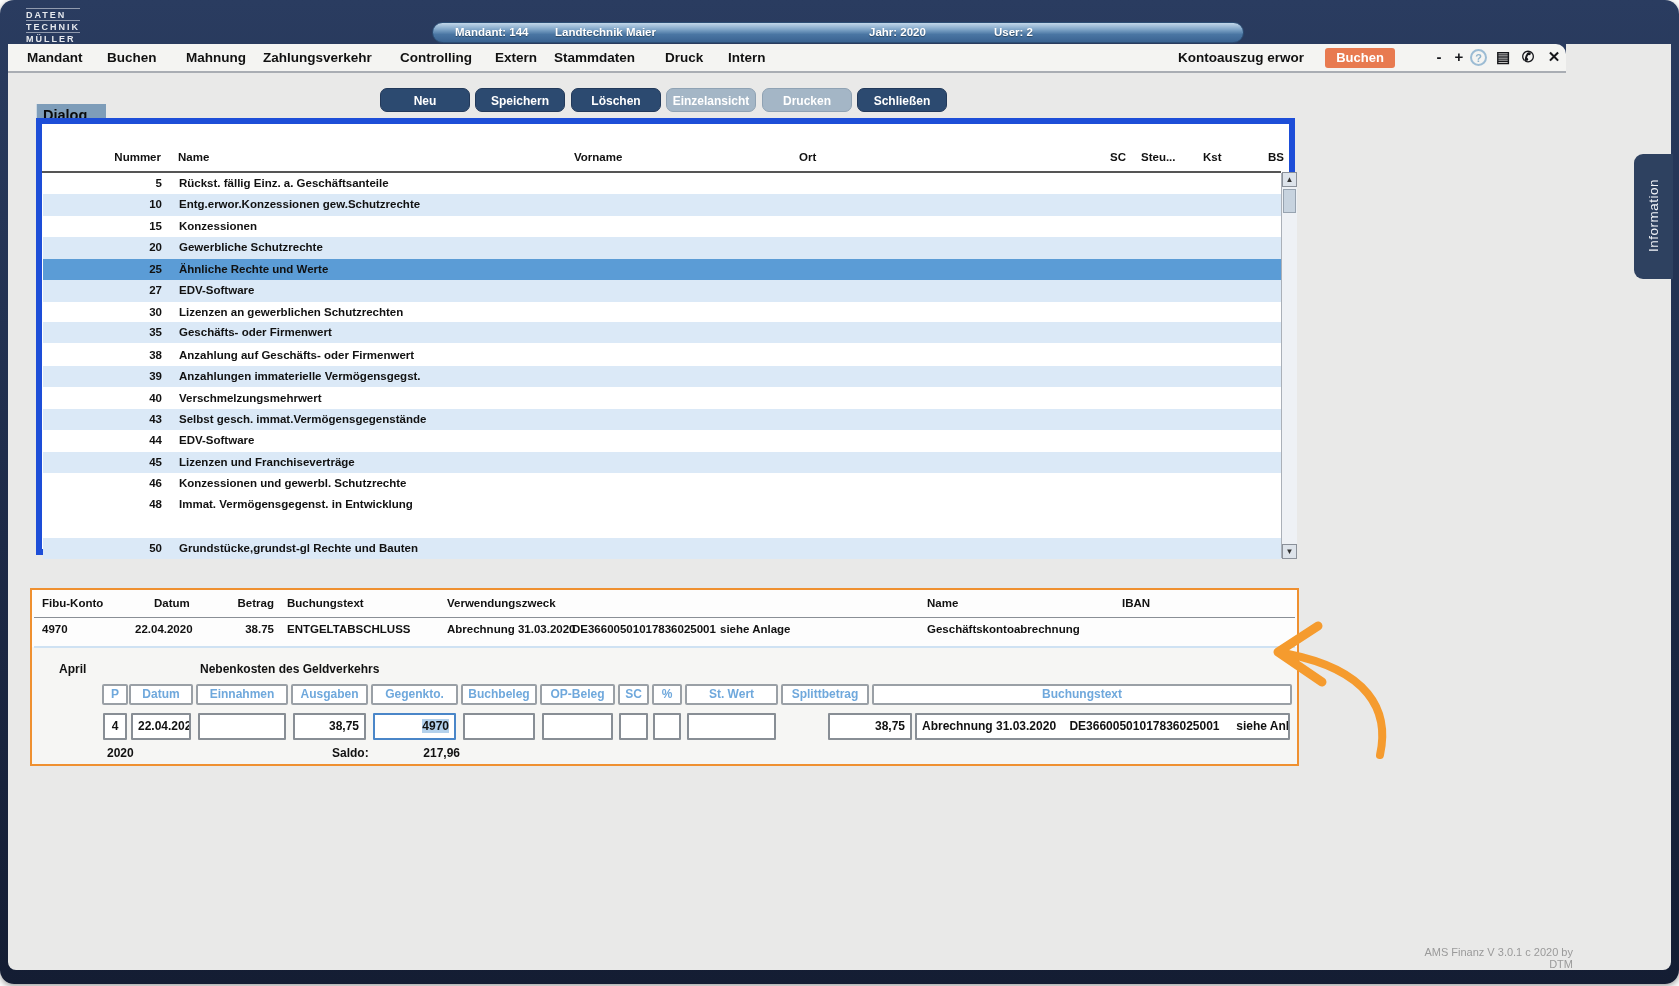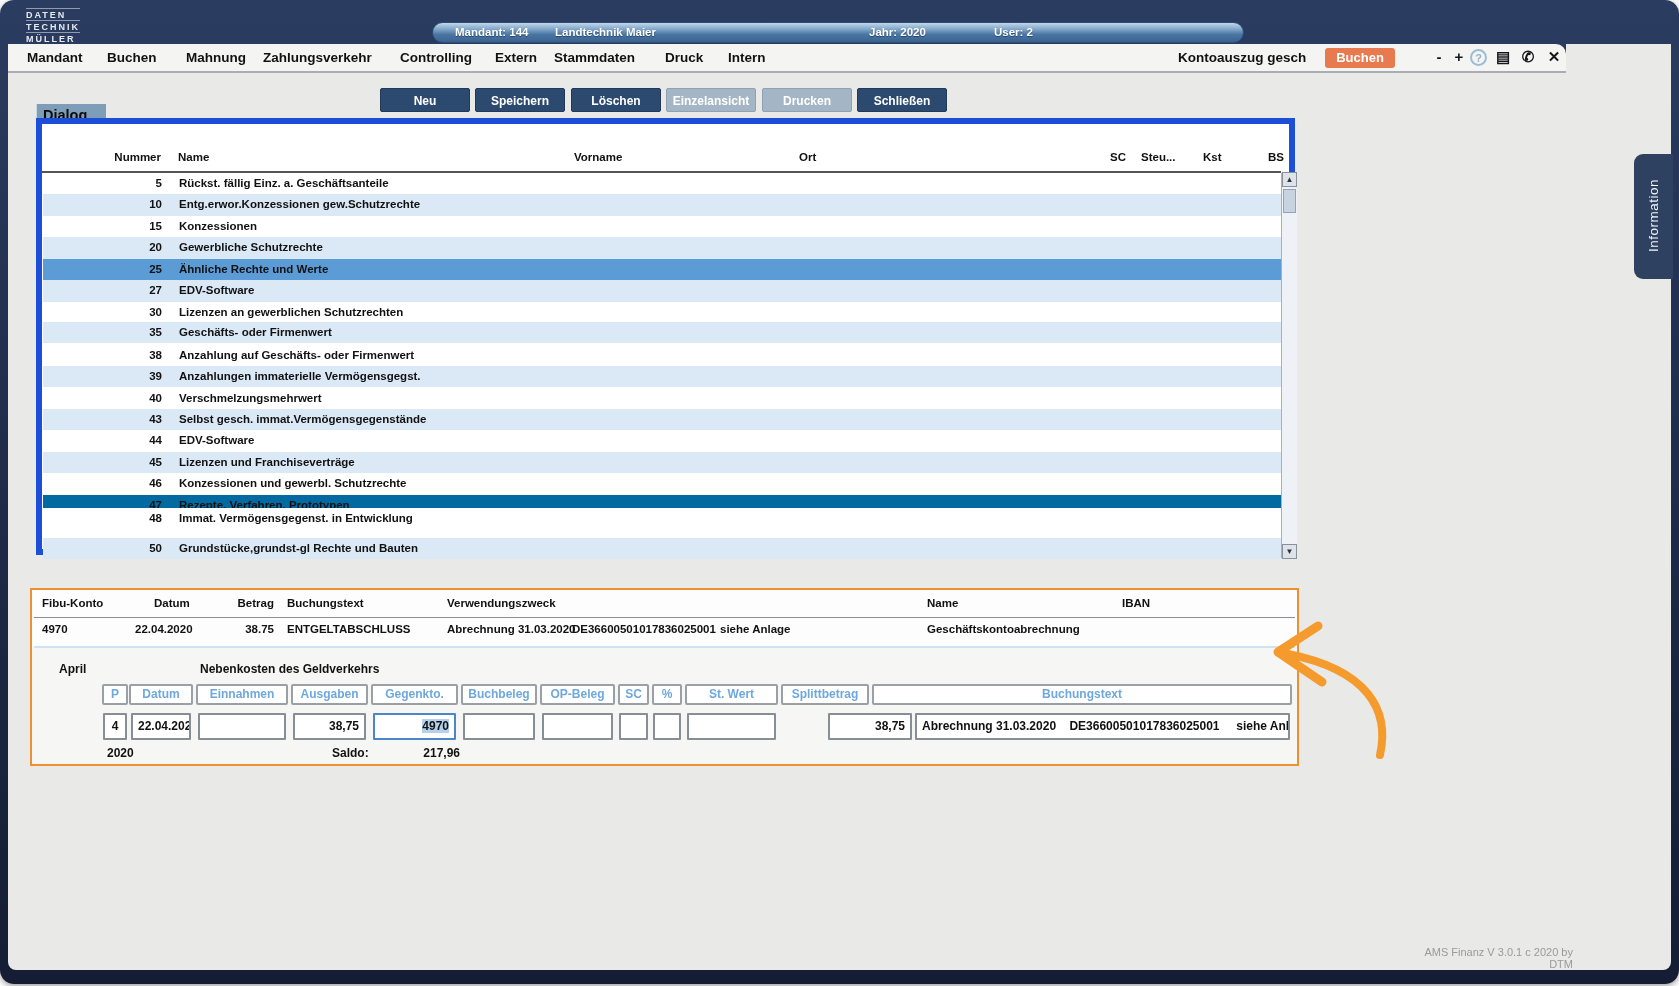--- a/index.html
+++ b/index.html
@@ -22,21 +22,21 @@
   .menubar-ext { left:1566px; top:44px; width:105px; height:29px; background:#e9e9e8; }
   .menu-item { position:absolute; top:6px; font-size:13.5px; font-weight:bold; color:#111; cursor:default; white-space:nowrap; }
   .kontoauszug { position:absolute; top:6px; left:1170px; font-size:13.5px; font-weight:bold; color:#111; }
   .buchen-btn { position:absolute; top:4px; left:1317px; width:70px; height:20px; background:#e87a50; border-radius:3px;
                 color:#fff; font-size:13px; font-weight:bold; text-align:center; line-height:20px; }
   .bar-icon { position:absolute; top:4px; font-size:15px; font-weight:bold; color:#15161a; text-align:center; }
   .help-circle { position:absolute; top:5px; left:1462px; width:17px; height:17px; border:2px solid #9cbcd4; border-radius:50%;
                  color:#8fb3cc; font-size:11px; font-weight:bold; text-align:center; line-height:14px; }
   
   .content { left:8px; top:73px; width:1663px; height:897px; background:#e9e9e8; border-radius:0 0 8px 8px; }
-  .tb-btn { position:absolute; top:15px; width:90px; height:24px; border-radius:2px; color:#fff; font-size:12px; font-weight:bold;
+  .tb-btn { position:absolute; top:15px; width:90px; height:24px; border-radius:7px; color:#fff; font-size:12px; font-weight:bold;
             text-align:center; line-height:24px; border:1px solid #22395a; }
   .tb-dark { background:linear-gradient(180deg,#345required5a 0%,#2c4a70 100%); background:#2c4a70; }
   .tb-light { background:#a4b6c6; border-color:#8fa2b3; }
   .dialog-tab { left:28px; top:31px; width:70px; height:24px; background:#7e9db9; color:#0b0b0b;
                 font-size:14.5px; font-weight:bold; padding-left:7px; line-height:23px; box-shadow:1px -1px 0 rgba(255,255,255,.6) inset; }
   .main-panel { left:28px; top:45px; width:1259px; height:437px; background:#fff; border:6px solid #1d4ed8; }
   .col-head { position:absolute; top:27px; font-size:11.5px; font-weight:bold; color:#111; white-space:nowrap; }
   .head-line { position:absolute; left:0px; top:47px; width:1239px; height:2px; background:#555; }
   .acc-row { position:absolute; left:1px; width:1238px; }
   .acc-num { position:absolute; left:24px; width:95px; text-align:right; font-size:11.5px; font-weight:bold; color:#111; top:4px; }
@@ -91,21 +91,21 @@
         <div class="menu-item" style="left: 19px;">Mandant</div>
         <div class="menu-item" style="left: 99px;">Buchen</div>
         <div class="menu-item" style="left: 178px;">Mahnung</div>
         <div class="menu-item" style="left: 255px;">Zahlungsverkehr</div>
         <div class="menu-item" style="left: 392px;">Controlling</div>
         <div class="menu-item" style="left: 487px;">Extern</div>
         <div class="menu-item" style="left: 546px;">Stammdaten</div>
         <div class="menu-item" style="left: 657px;">Druck</div>
         <div class="menu-item" style="left: 720px;">Intern</div>
       </div>
-    <div class="kontoauszug">Kontoauszug gesch</div>
+    <div class="kontoauszug">Kontoauszug erwor</div>
     <div class="buchen-btn">Buchen</div>
     <div class="bar-icon" style="left:1424px;width:14px">-</div>
     <div class="bar-icon" style="left:1444px;width:14px">+</div>
     <div class="help-circle">?</div>
     <div class="bar-icon" style="left:1487px;width:16px">▤</div>
     <div class="bar-icon" style="left:1512px;width:16px">✆</div>
     <div class="bar-icon" style="left:1538px;width:16px">✕</div>
   </div>
 
   <div class="abs content">
@@ -189,21 +189,21 @@
             <div class="acc-name">Lizenzen und Franchiseverträge</div>
           </div>
           <div class="acc-row" style="top: 349.3px; height: 21.45px; background: rgb(255, 255, 255);">
             <div class="acc-num">46</div>
             <div class="acc-name">Konzessionen und gewerbl. Schutzrechte</div>
           </div>
           <div class="acc-row" style="top: 370.75px; height: 21.45px; background: #0369a1;">
             <div class="acc-num">47</div>
             <div class="acc-name">Rezepte, Verfahren, Prototypen</div>
           </div>
-          <div class="acc-row" style="top: 384px; height: 35px; background: rgb(255, 255, 255);">
+          <div class="acc-row" style="top: 370px; height: 35px; background: rgb(255, 255, 255);">
             <div class="acc-num">48</div>
             <div class="acc-name">Immat. Vermögensgegenst. in Entwicklung</div>
           </div>
           <div class="acc-row" style="top: 413.65px; height: 21.45px; background: rgb(219, 233, 247);">
             <div class="acc-num">50</div>
             <div class="acc-name">Grundstücke,grundst-gl Rechte und Bauten</div>
           </div>
         </div>
       <div class="scrollbar">
         <div class="sb-btn" style="top:-1px">▲</div>

